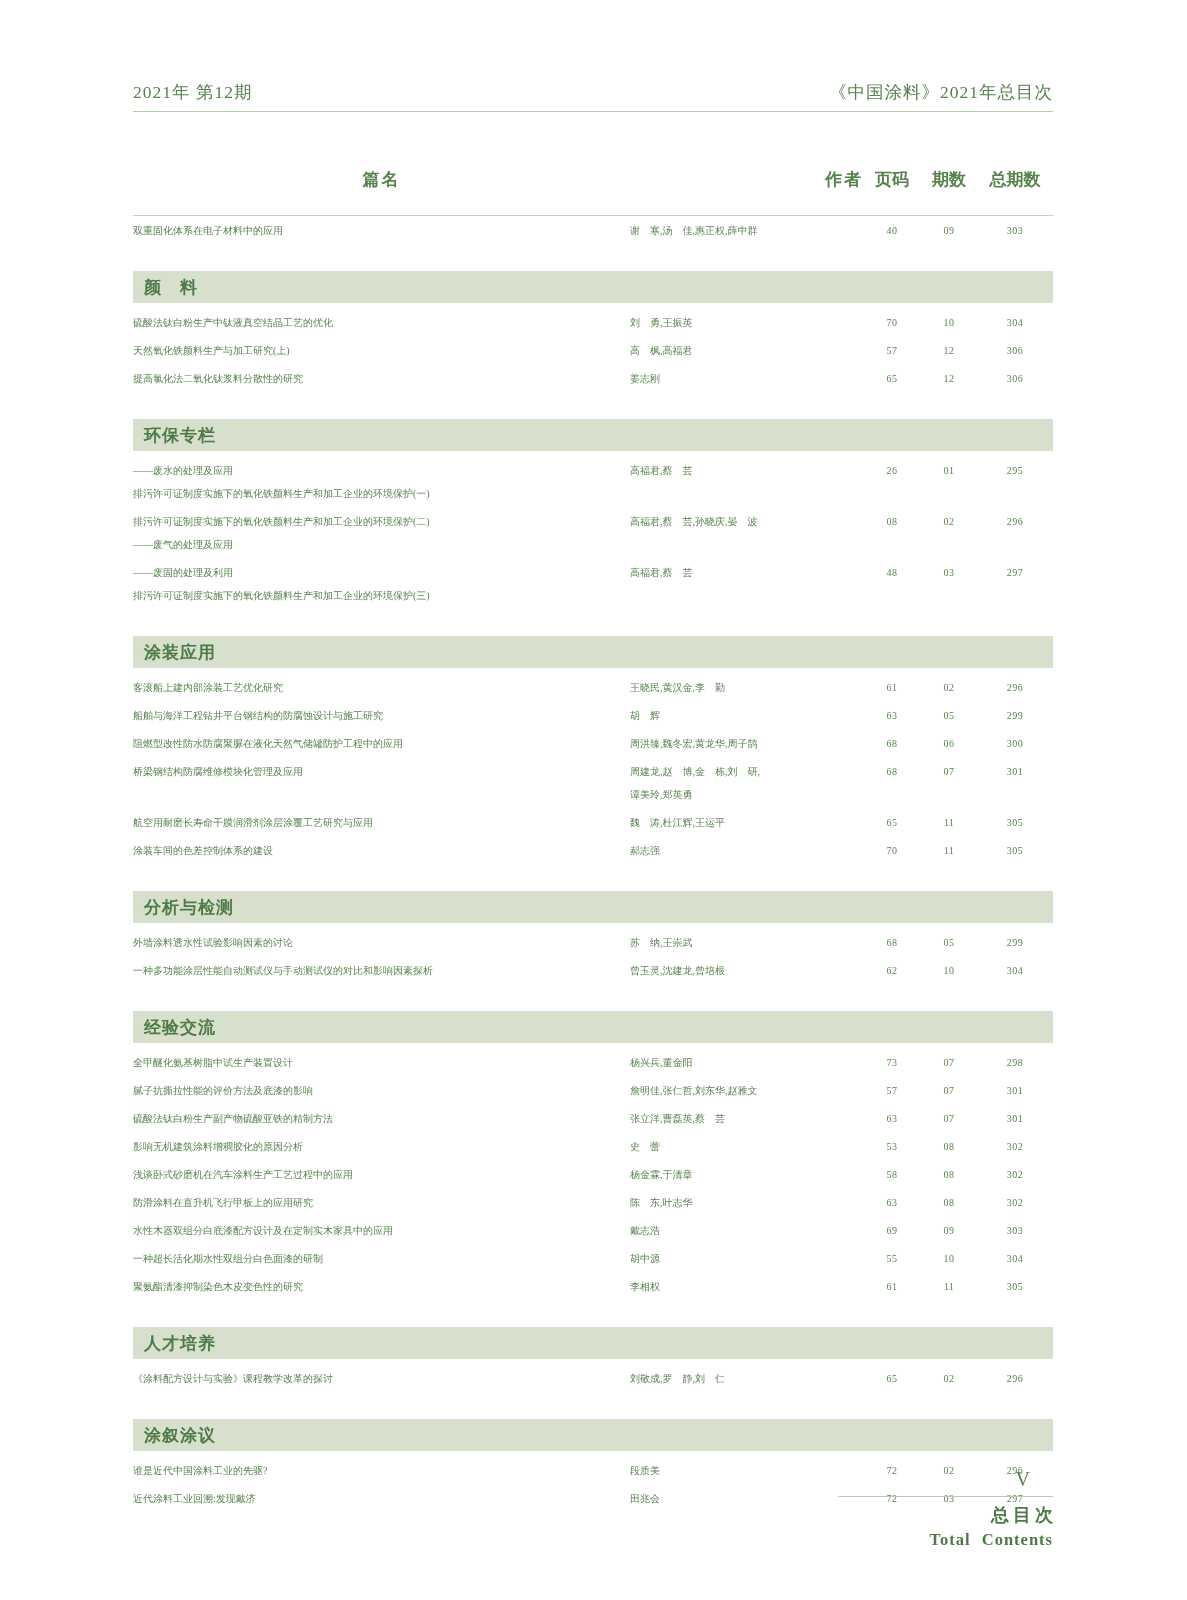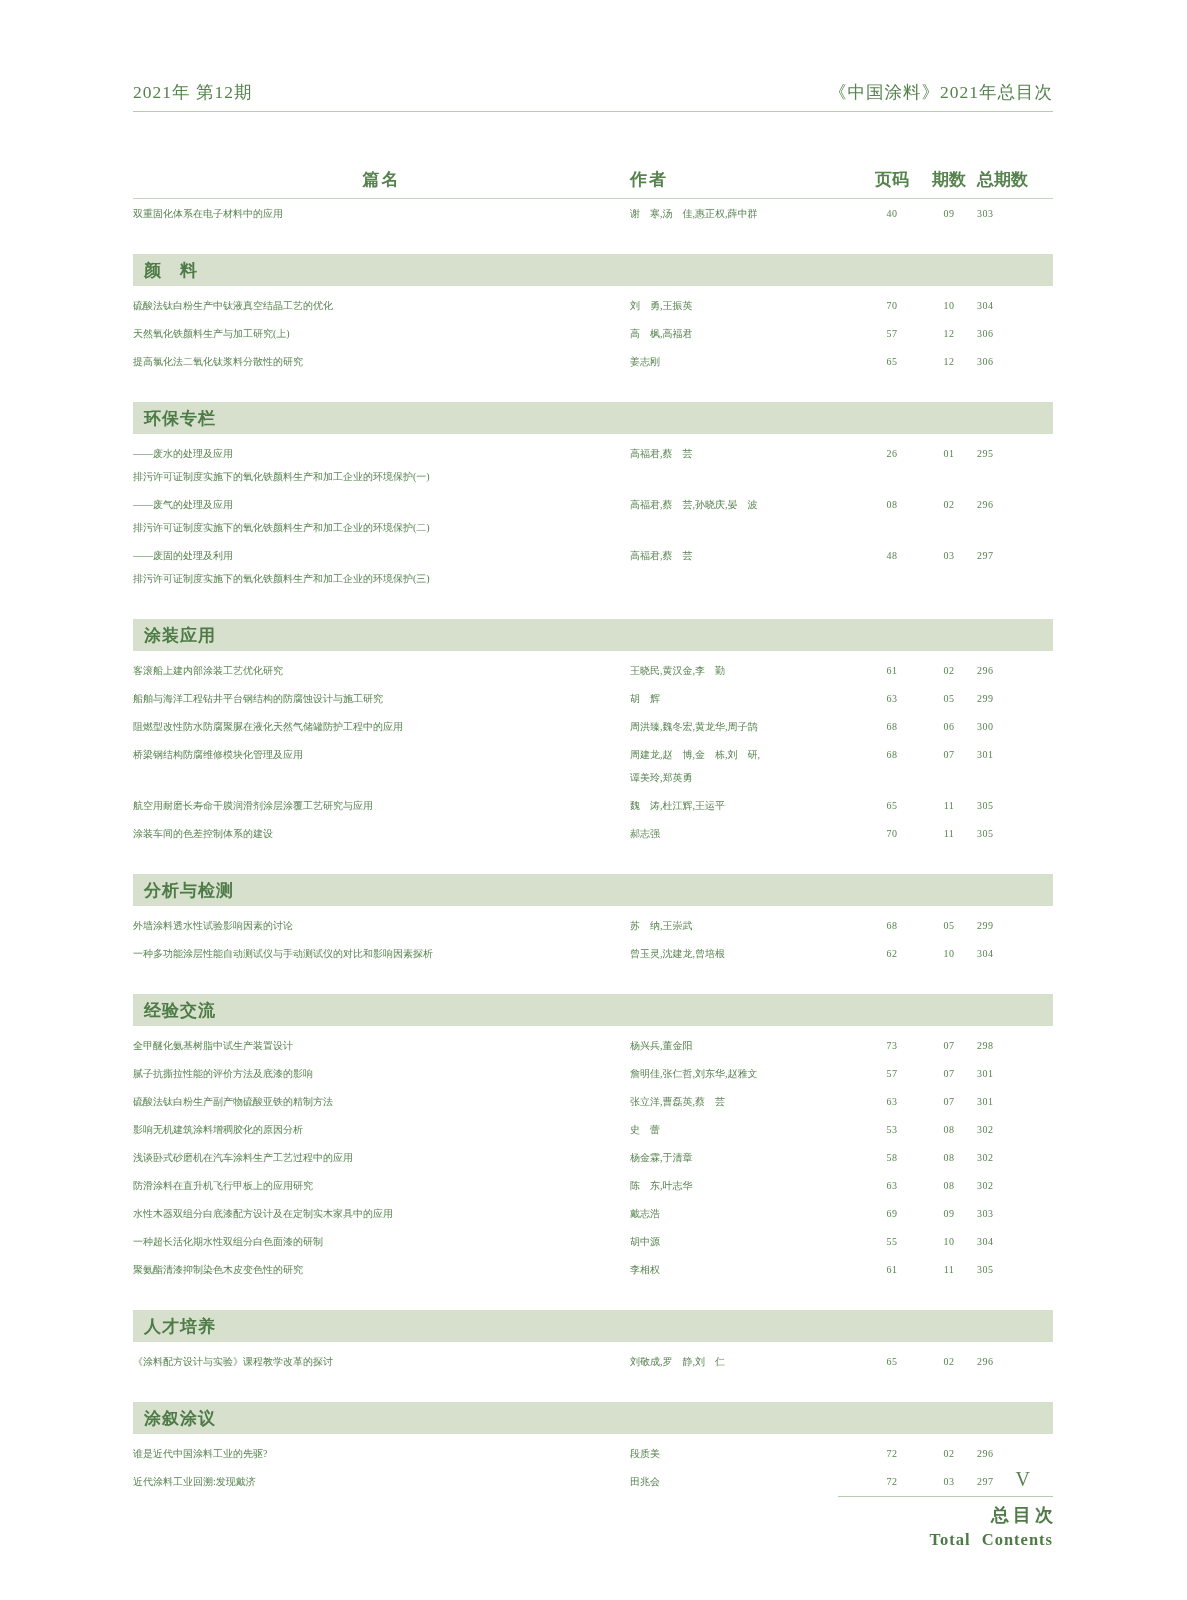--- a/index.html
+++ b/index.html
@@ -21,29 +21,29 @@
   
   .page-header{
     display:flex;justify-content:space-between;align-items:flex-end;
     font-size:17.5px;letter-spacing:1px;
     padding-bottom:7px;border-bottom:1px solid var(--line);
   }
   
   .col-headers{
     display:flex;align-items:flex-end;margin-top:56px;
     font-weight:bold;font-size:17px;
-    padding-bottom:7px;border-bottom:1px solid var(--line-light);
+    padding-bottom:24px;border-bottom:1px solid var(--line-light);
   }
   .c-title{width:497px;}
   .c-auth{width:233px;}
   .c-page{width:58px;text-align:center;}
   .c-issue{width:56px;text-align:center;}
-  .c-total{width:76px;}
+  .c-total{width:76px;text-align:center;}
   .col-headers .c-title{text-align:center;letter-spacing:2px;}
-  .col-headers .c-auth{text-align:left;letter-spacing:2px;}
+  .col-headers .c-auth{text-align:right;letter-spacing:2px;}
   
   .section{margin-top:27px;}
   .section.first{margin-top:0;}
   .band{
     background:var(--band);
     font-weight:bold;font-size:17px;letter-spacing:1px;
     padding:5px 11px 4px 11px;
     margin-bottom:5px;
     color:var(--green-dark);
     font-family:Liberation Mono, monospace;
@@ -151,22 +151,22 @@
           </div>
           <div class="c-auth">
             <div>高福君,蔡　芸</div>
           </div>
           <div class="c-page">26</div>
           <div class="c-issue">01</div>
           <div class="c-total">295</div>
         </div>
         <div class="row">
           <div class="c-title">
+            <div>排污许可证制度实施下的氧化铁颜料生产和加工企业的环境保护(二)</div>
             <div>——废气的处理及应用</div>
-            <div>排污许可证制度实施下的氧化铁颜料生产和加工企业的环境保护(二)</div>
           </div>
           <div class="c-auth">
             <div>高福君,蔡　芸,孙晓庆,晏　波</div>
           </div>
           <div class="c-page">08</div>
           <div class="c-issue">02</div>
           <div class="c-total">296</div>
         </div>
         <div class="row">
           <div class="c-title">

